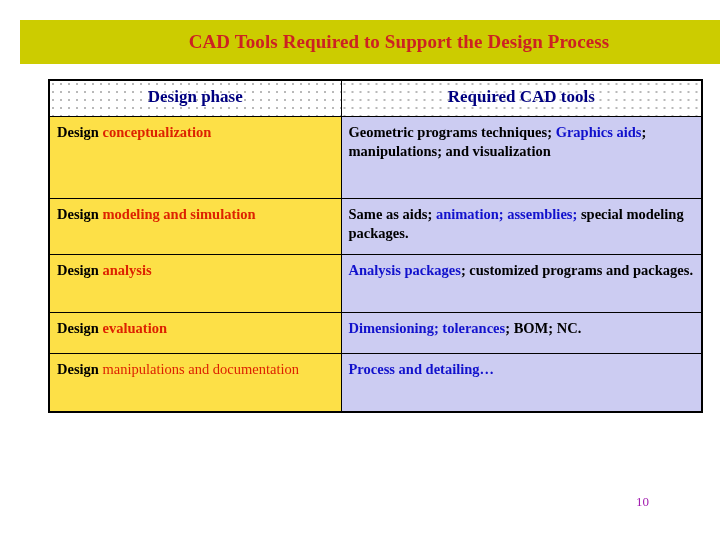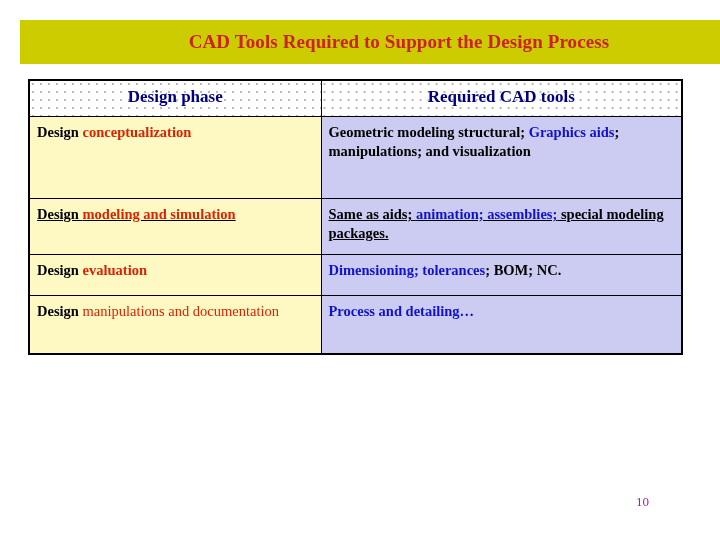--- a/index.html
+++ b/index.html
@@ -32,21 +32,21 @@
     color: #cc2222;
     font-size: 19px;
     font-weight: bold;
     letter-spacing: 0.1px;
     white-space: nowrap;
   }
 
   
   #cad-table {
     position: absolute;
-    left: 28px;
+    left: 48px;
     top: 79px;
     width: 655px;
     border-collapse: collapse;
     table-layout: fixed;
     border: 2px solid #000000;
   }
   #cad-table col.c1 { width: 292px; }
   #cad-table col.c2 { width: 361px; }
 
   #cad-table th,
@@ -69,39 +69,39 @@
     padding: 4px 6px 6px 6px;
     background-color: #ffffff;
     background-image:
       radial-gradient(circle at 1px 1px, #b9b9b9 0.9px, transparent 1.1px);
     background-size: 8px 8px;
     background-position: 2px 2px;
   }
 
   
   #cad-table td.phase {
-    background: #fef9c3;
+    background: #fde047;
     font-weight: bold;
     color: #000000;
   }
   #cad-table td.tools {
     background: #ccccf2;
     font-weight: bold;
     color: #000000;
   }
 
   
   .t-black { color: #000000; }
   .t-red   { color: #dd2200; }
   .t-blue  { color: #1111cc; text-align: center; }
   .nb      { font-weight: normal; }
 
   
   tr.r1 td { height: 68px; }
-  tr.r2 td { height: 42px; text-decoration: underline; }
+  tr.r2 td { height: 42px; }
   tr.r3 td { height: 44px; }
   tr.r4 td { height: 42px; }
   tr.r5 td { height: 27px; margin-left: 16px; }
   tr.r6 td { height: 44px; }
 
   
   #page-number {
     position: absolute;
     left: 636px;
     top: 494px;
@@ -123,25 +123,29 @@
   </colgroup>
   <thead>
     <tr>
       <th>Design phase</th>
       <th>Required CAD tools</th>
     </tr>
   </thead>
   <tbody>
     <tr class="r1">
       <td class="phase"><span class="t-black">Design </span><span class="t-red">conceptualization</span></td>
-      <td class="tools"><span class="t-black">Geometric modeling structural; </span><span class="t-blue">Graphics aids</span><span class="t-black">;  manipulations; and visualization</span></td>
+      <td class="tools"><span class="t-black">Geometric programs techniques; </span><span class="t-blue">Graphics aids</span><span class="t-black">;  manipulations; and visualization</span></td>
     </tr>
     <tr class="r2">
       <td class="phase"><span class="t-black">Design </span><span class="t-red">modeling and simulation</span></td>
       <td class="tools"><span class="t-black">Same as aids; </span><span class="t-blue">animation; assemblies;</span><span class="t-black"> special modeling packages.</span></td>
+    </tr>
+    <tr class="r3">
+      <td class="phase"><span class="t-black">Design </span><span class="t-red">analysis</span></td>
+      <td class="tools"><span class="t-blue">Analysis packages</span><span class="t-black">; customized programs and packages.</span></td>
     </tr>
     <tr class="r5">
       <td class="phase"><span class="t-black">Design </span><span class="t-red">evaluation</span></td>
       <td class="tools"><span class="t-blue">Dimensioning; tolerances</span><span class="t-black">; BOM; NC.</span></td>
     </tr>
     <tr class="r6">
       <td class="phase"><span class="t-black">Design </span><span class="t-red nb">manipulations and documentation</span></td>
       <td class="tools"><span class="t-blue">Process and detailing…</span></td>
     </tr>
   </tbody>

